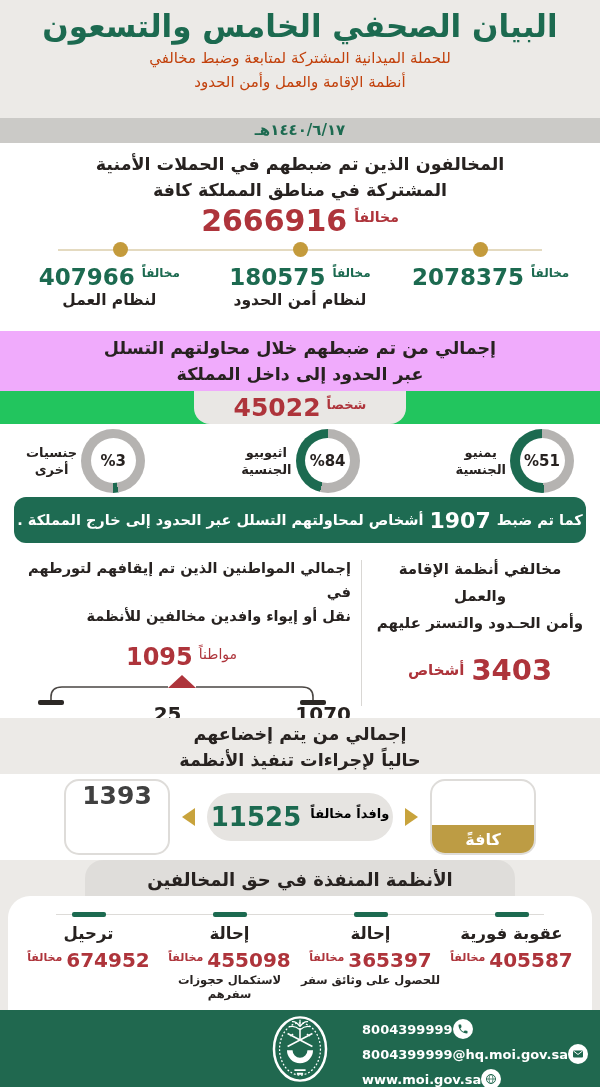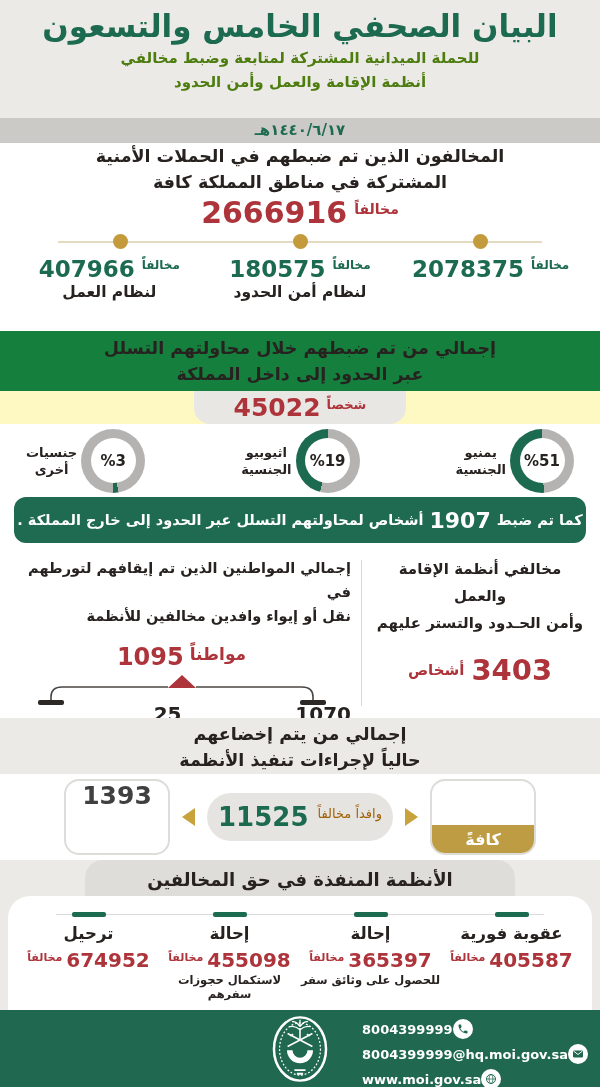--- a/index.html
+++ b/index.html
@@ -3,45 +3,45 @@
 <meta charset="utf-8">
 <style>
   html,body{margin:0;padding:0;background:#ffffff;}
   *{box-sizing:border-box;}
   .page{width:600px;height:1087px;overflow:hidden;direction:rtl;display:flex;flex-direction:column;
         background:#fff;color:#272220;font-family:"DejaVu Sans",sans-serif;}
 
   
   .header{height:118px;background:#ECEAE7;text-align:center;flex:none;}
   .title{padding-top:6px;font-size:31px;font-weight:bold;color:#1C6A50;line-height:1.3;}
-  .sub{font-size:15px;font-weight:bold;color:#4d7c0f;line-height:24px;}
+  .sub{font-size:15px;font-weight:normal;color:#c2410c;line-height:24px;}
   .dateband{height:25px;background:#CBCAC7;text-align:center;flex:none;}
   .date{font-size:15px;font-weight:bold;color:#1C6A50;line-height:25px;}
 
   
   .sec1{height:188px;flex:none;text-align:center;}
   .h17{font-size:17.5px;font-weight:bold;line-height:26px;color:#272220;}
-  .sec1 .heads{}
+  .sec1 .heads{padding-top:8px;}
   .numrow{display:flex;direction:ltr;justify-content:center;align-items:center;gap:7px;}
   .big-red{color:#AE343B;font-weight:bold;font-size:30px;}
   .unit-red{color:#AE343B;font-weight:bold;font-size:14px;transform:translateY(-4px);}
   .timeline{position:relative;height:22px;margin:2px 30px 0;}
   .tl-line{position:absolute;top:9px;left:28px;right:28px;height:2px;background:#E4DAC0;}
   .tl-dots{position:absolute;inset:0;display:flex;}
   .tl-dots .cell{flex:1;display:flex;justify-content:center;}
   .dot{width:15px;height:15px;border-radius:50%;background:#C49B3C;margin-top:2px;}
   .statsrow{display:flex;margin:2px 14px 0;}
   .statcol{flex:1;}
   .g-num{color:#1C6A50;font-weight:bold;font-size:23px;}
   .g-unit{color:#1C6A50;font-weight:bold;font-size:12px;transform:translateY(-4px);}
   .statlabel{font-size:15.5px;font-weight:bold;margin-top:1px;}
 
   
-  .graybar2{height:60px;background:#15803d;text-align:center;flex:none;padding-top:4px;}
-  .tabwrap{height:33px;flex:none;display:flex;justify-content:center;background:#fef9c3;}
+  .graybar2{height:60px;background:#f0abfc;text-align:center;flex:none;padding-top:4px;}
+  .tabwrap{height:33px;flex:none;display:flex;justify-content:center;background:#22c55e;}
   .tab{width:212px;height:33px;background:#E9E7E4;border-radius:0 0 16px 16px;
        display:flex;direction:ltr;justify-content:center;align-items:center;gap:6px;}
   .tab .v{font-size:25px;font-weight:bold;color:#AE343B;}
   .tab .u{font-size:13px;font-weight:bold;color:#AE343B;transform:translateY(-3px);}
 
   
   .donutrow{height:70px;flex:none;display:flex;justify-content:space-between;padding:3px 26px 0;}
   .donut-group{display:flex;align-items:center;gap:4px;}
   .donut{width:64px;height:64px;border-radius:50%;display:flex;align-items:center;justify-content:center;flex:none;}
   .donut-hole{width:45px;height:45px;border-radius:50%;background:#fff;display:flex;align-items:center;justify-content:center;}
@@ -59,42 +59,42 @@
   .col-r{width:216px;text-align:center;}
   .col-r .line{font-size:15px;font-weight:bold;line-height:27px;}
   .bignum-row{display:flex;direction:ltr;justify-content:center;align-items:center;gap:7px;margin-top:16px;}
   .r3403{font-size:29px;color:#AE343B;font-weight:bold;}
   .u15{font-size:15px;color:#AE343B;font-weight:bold;}
   .vdivider{width:1px;background:#D9D7D4;margin:4px 10px 12px;}
   .col-l{flex:1;}
   .col-l .line{font-size:14.5px;font-weight:bold;line-height:24px;}
   .row1095{display:flex;direction:ltr;justify-content:center;align-items:center;gap:6px;margin-top:15px;}
   .r1095{font-size:24px;color:#AE343B;font-weight:bold;}
-  .u13{font-size:17px;color:#AE343B;font-weight:bold;transform:translateY(-3px);}
+  .u13{font-size:14px;color:#AE343B;font-weight:normal;transform:translateY(-3px);}
   .bracket{margin:2px auto 0;display:block;}
   .subcols{display:flex;margin-top:-4px;}
   .subcol{flex:1;}
   .subnum{font-size:20px;font-weight:bold;line-height:22px;}
   .subline{font-size:12px;font-weight:bold;line-height:17px;}
 
   
   .band3{height:56px;background:#ECEAE7;flex:none;text-align:center;padding-top:3px;}
 
   
   .boxesrow{height:86px;flex:none;display:flex;align-items:center;justify-content:center;gap:12px;background:#fff;}
   .statbox{width:106px;height:76px;border:2px solid #DEDCD9;border-radius:15px;overflow:hidden;background:#fff;
            display:flex;flex-direction:column;}
   .statbox .v{height:36px;font-size:25px;font-weight:bold;display:flex;align-items:center;justify-content:center;color:#404040;}
   .statbox .l{flex:1;background:#BD9C44;color:#fff;font-size:16px;font-weight:bold;display:flex;align-items:center;justify-content:center;margin-top:44px;}
   .arrow-r{width:0;height:0;border-top:9px solid transparent;border-bottom:9px solid transparent;border-left:13px solid #C8A33C;}
   .arrow-l{width:0;height:0;border-top:9px solid transparent;border-bottom:9px solid transparent;border-right:13px solid #C8A33C;}
   .pill{width:186px;height:48px;border-radius:24px;background:#E6E4E1;display:flex;direction:ltr;
         align-items:center;justify-content:center;gap:9px;}
   .pill .v{font-size:26px;font-weight:bold;color:#1C6A50;}
-  .pill .u{font-size:13px;font-weight:normal;color:#a16207;transform:translateY(-4px);}
+  .pill .u{font-size:13px;font-weight:bold;color:#000000;transform:translateY(-4px);}
 
   
   .bottom{height:150px;flex:none;background:#ECEAE7;position:relative;}
   .bottom-titlebox{position:absolute;top:0;left:85px;right:85px;height:48px;background:#DFDDDA;
                    border-radius:18px 18px 0 0;text-align:center;padding-top:9px;font-size:18px;font-weight:bold;}
   .bottom-panel{position:absolute;top:36px;left:8px;right:8px;bottom:0;background:#fff;border-radius:22px 22px 0 0;}
   .cols4{position:relative;display:flex;padding:16px 10px 0;}
   .hline{position:absolute;top:18px;left:48px;right:48px;border-top:1.5px solid #DDDBD8;}
   .c4{flex:1;position:relative;text-align:center;}
   .dash{width:34px;height:5px;background:#1C6A50;border-radius:2px;margin:0 auto;position:relative;}
@@ -191,21 +191,21 @@
           </div>
       </div>
       <div class="donut-label">
         <span>يمنيو</span>
         <span>الجنسية</span>
       </div>
     </div>
     <div class="donut-group">
       <div class="donut" style="background: conic-gradient(rgb(181, 179, 177) 0deg, rgb(181, 179, 177) 54%, rgb(28, 106, 80) 54%, rgb(28, 106, 80) 100%);">
         <div class="donut-hole">
-            <span class="pct" dir="ltr">%19</span>
+            <span class="pct" dir="ltr">%84</span>
           </div>
       </div>
       <div class="donut-label">
         <span>اثيوبيو</span>
         <span>الجنسية</span>
       </div>
     </div>
     <div class="donut-group">
       <div class="donut" style="background: conic-gradient(from 170deg, rgb(28, 106, 80) 0deg, rgb(28, 106, 80) 3%, rgb(181, 179, 177) 3%, rgb(181, 179, 177) 100%);">
         <div class="donut-hole">

